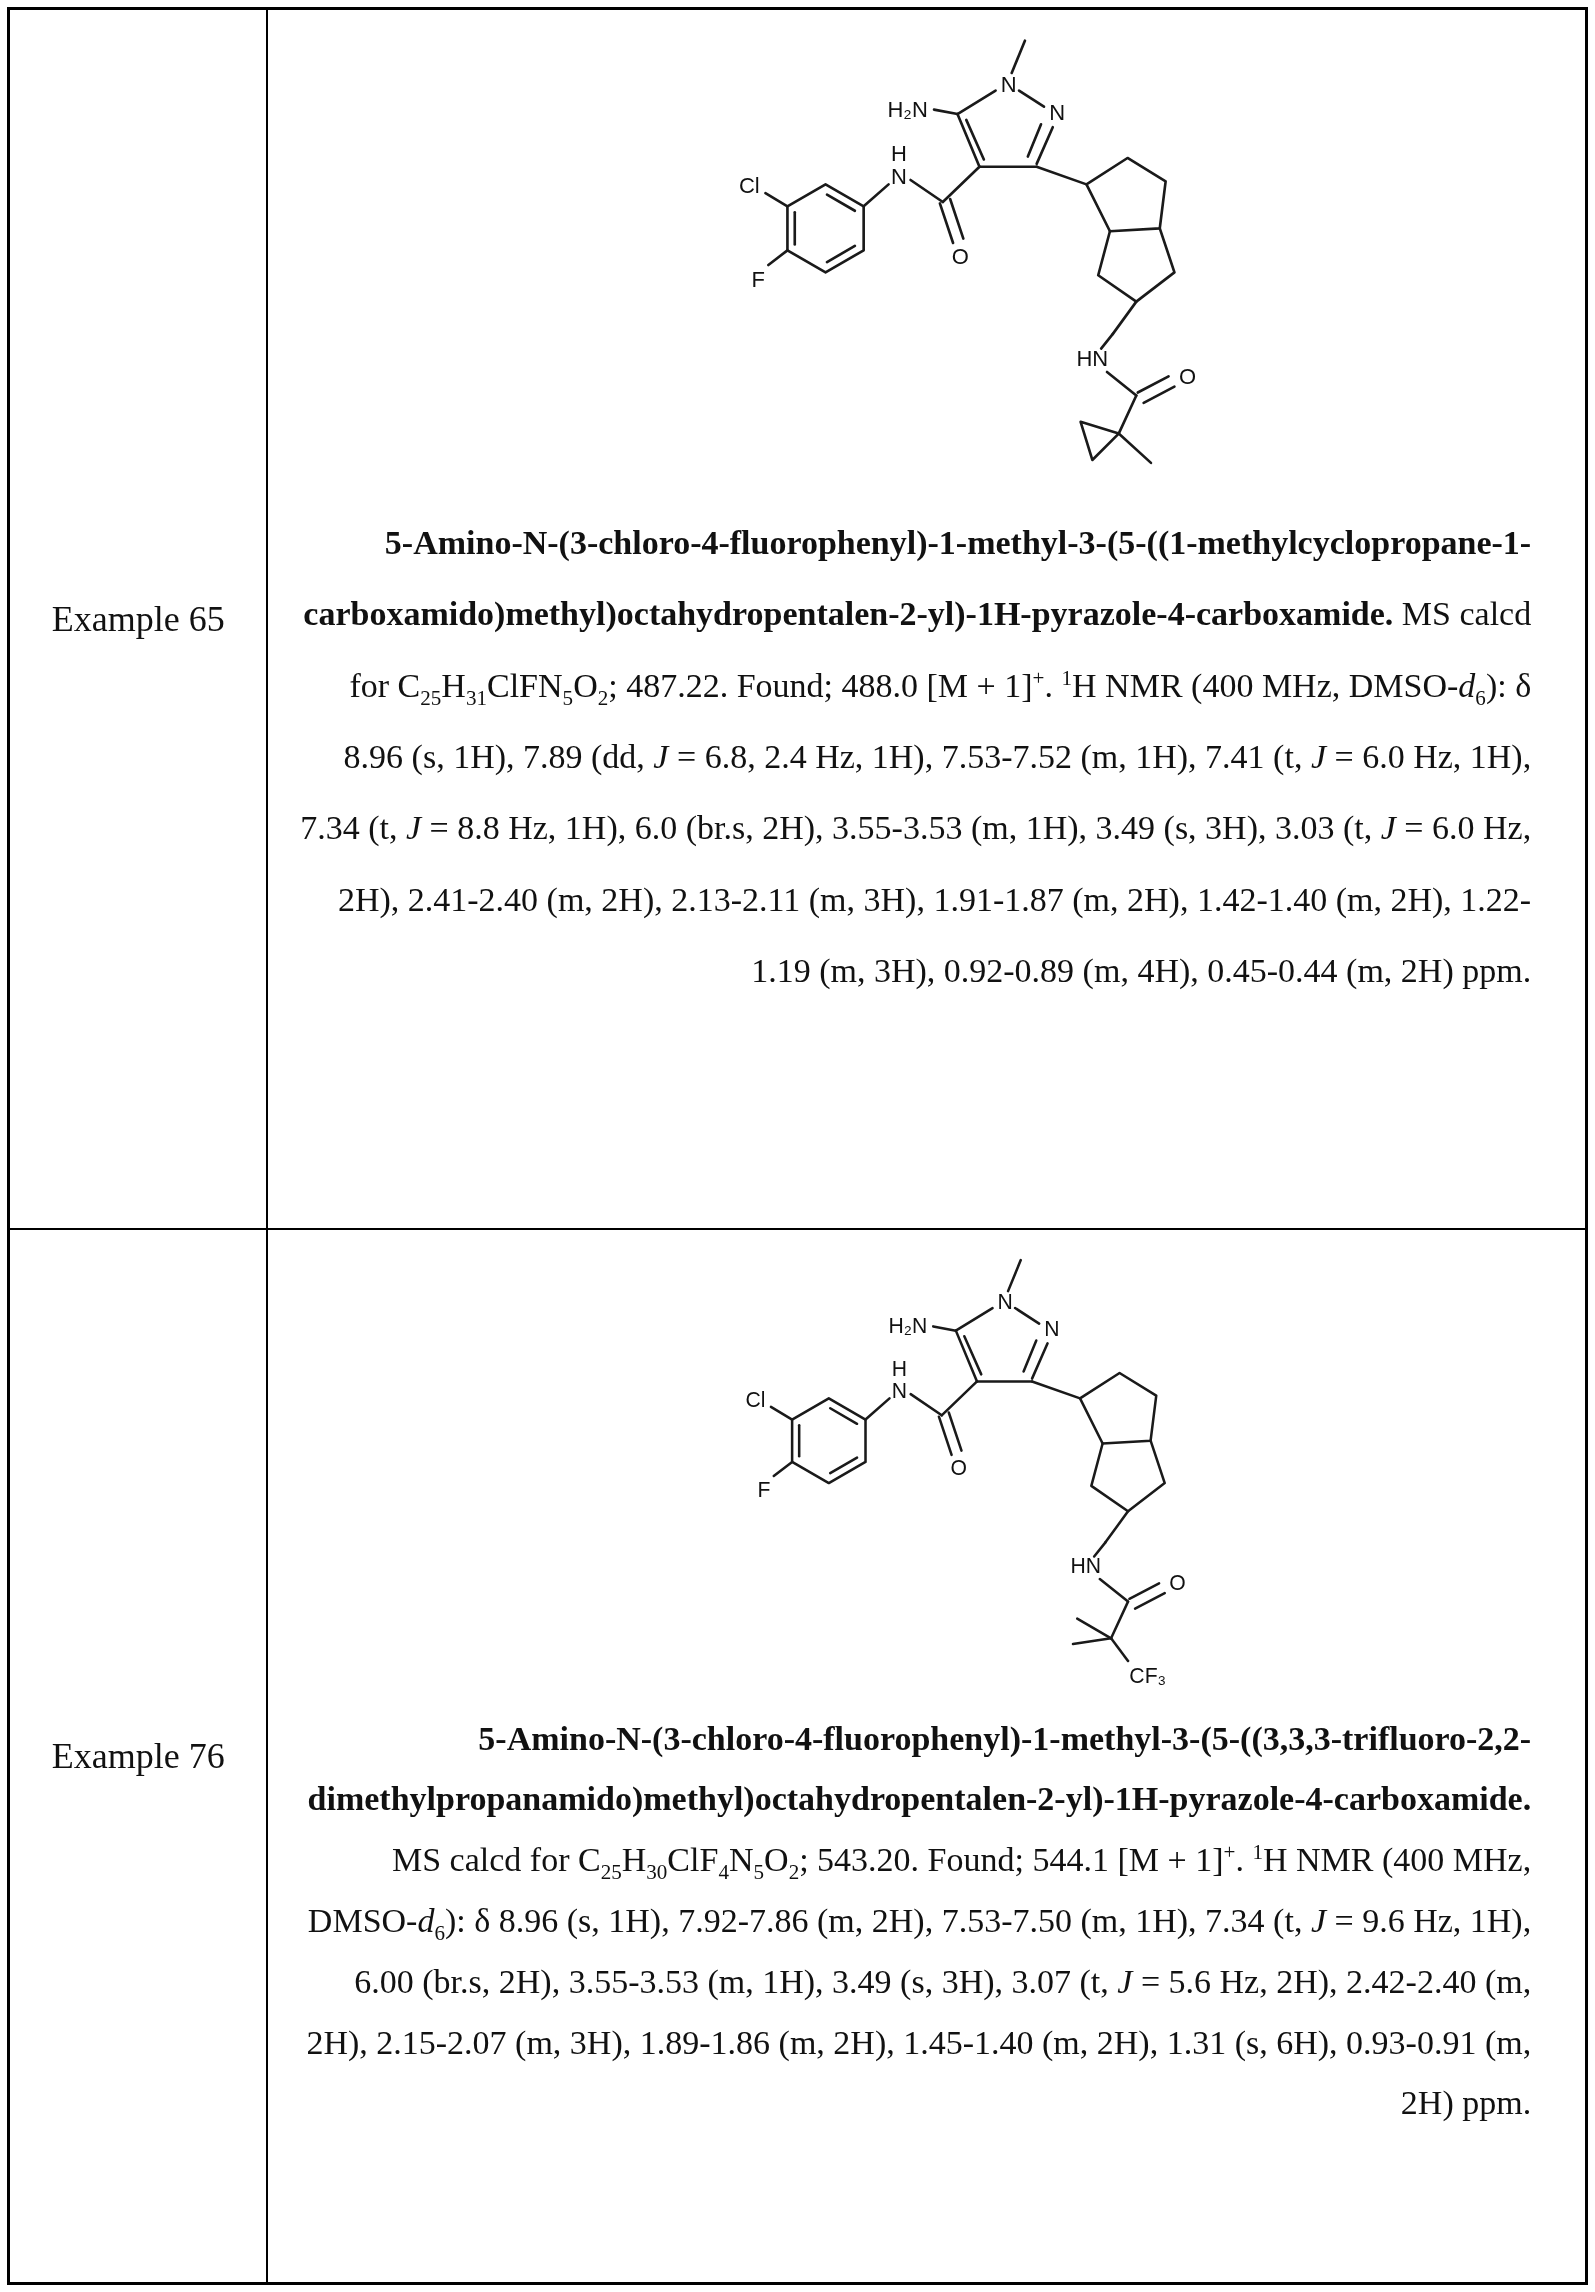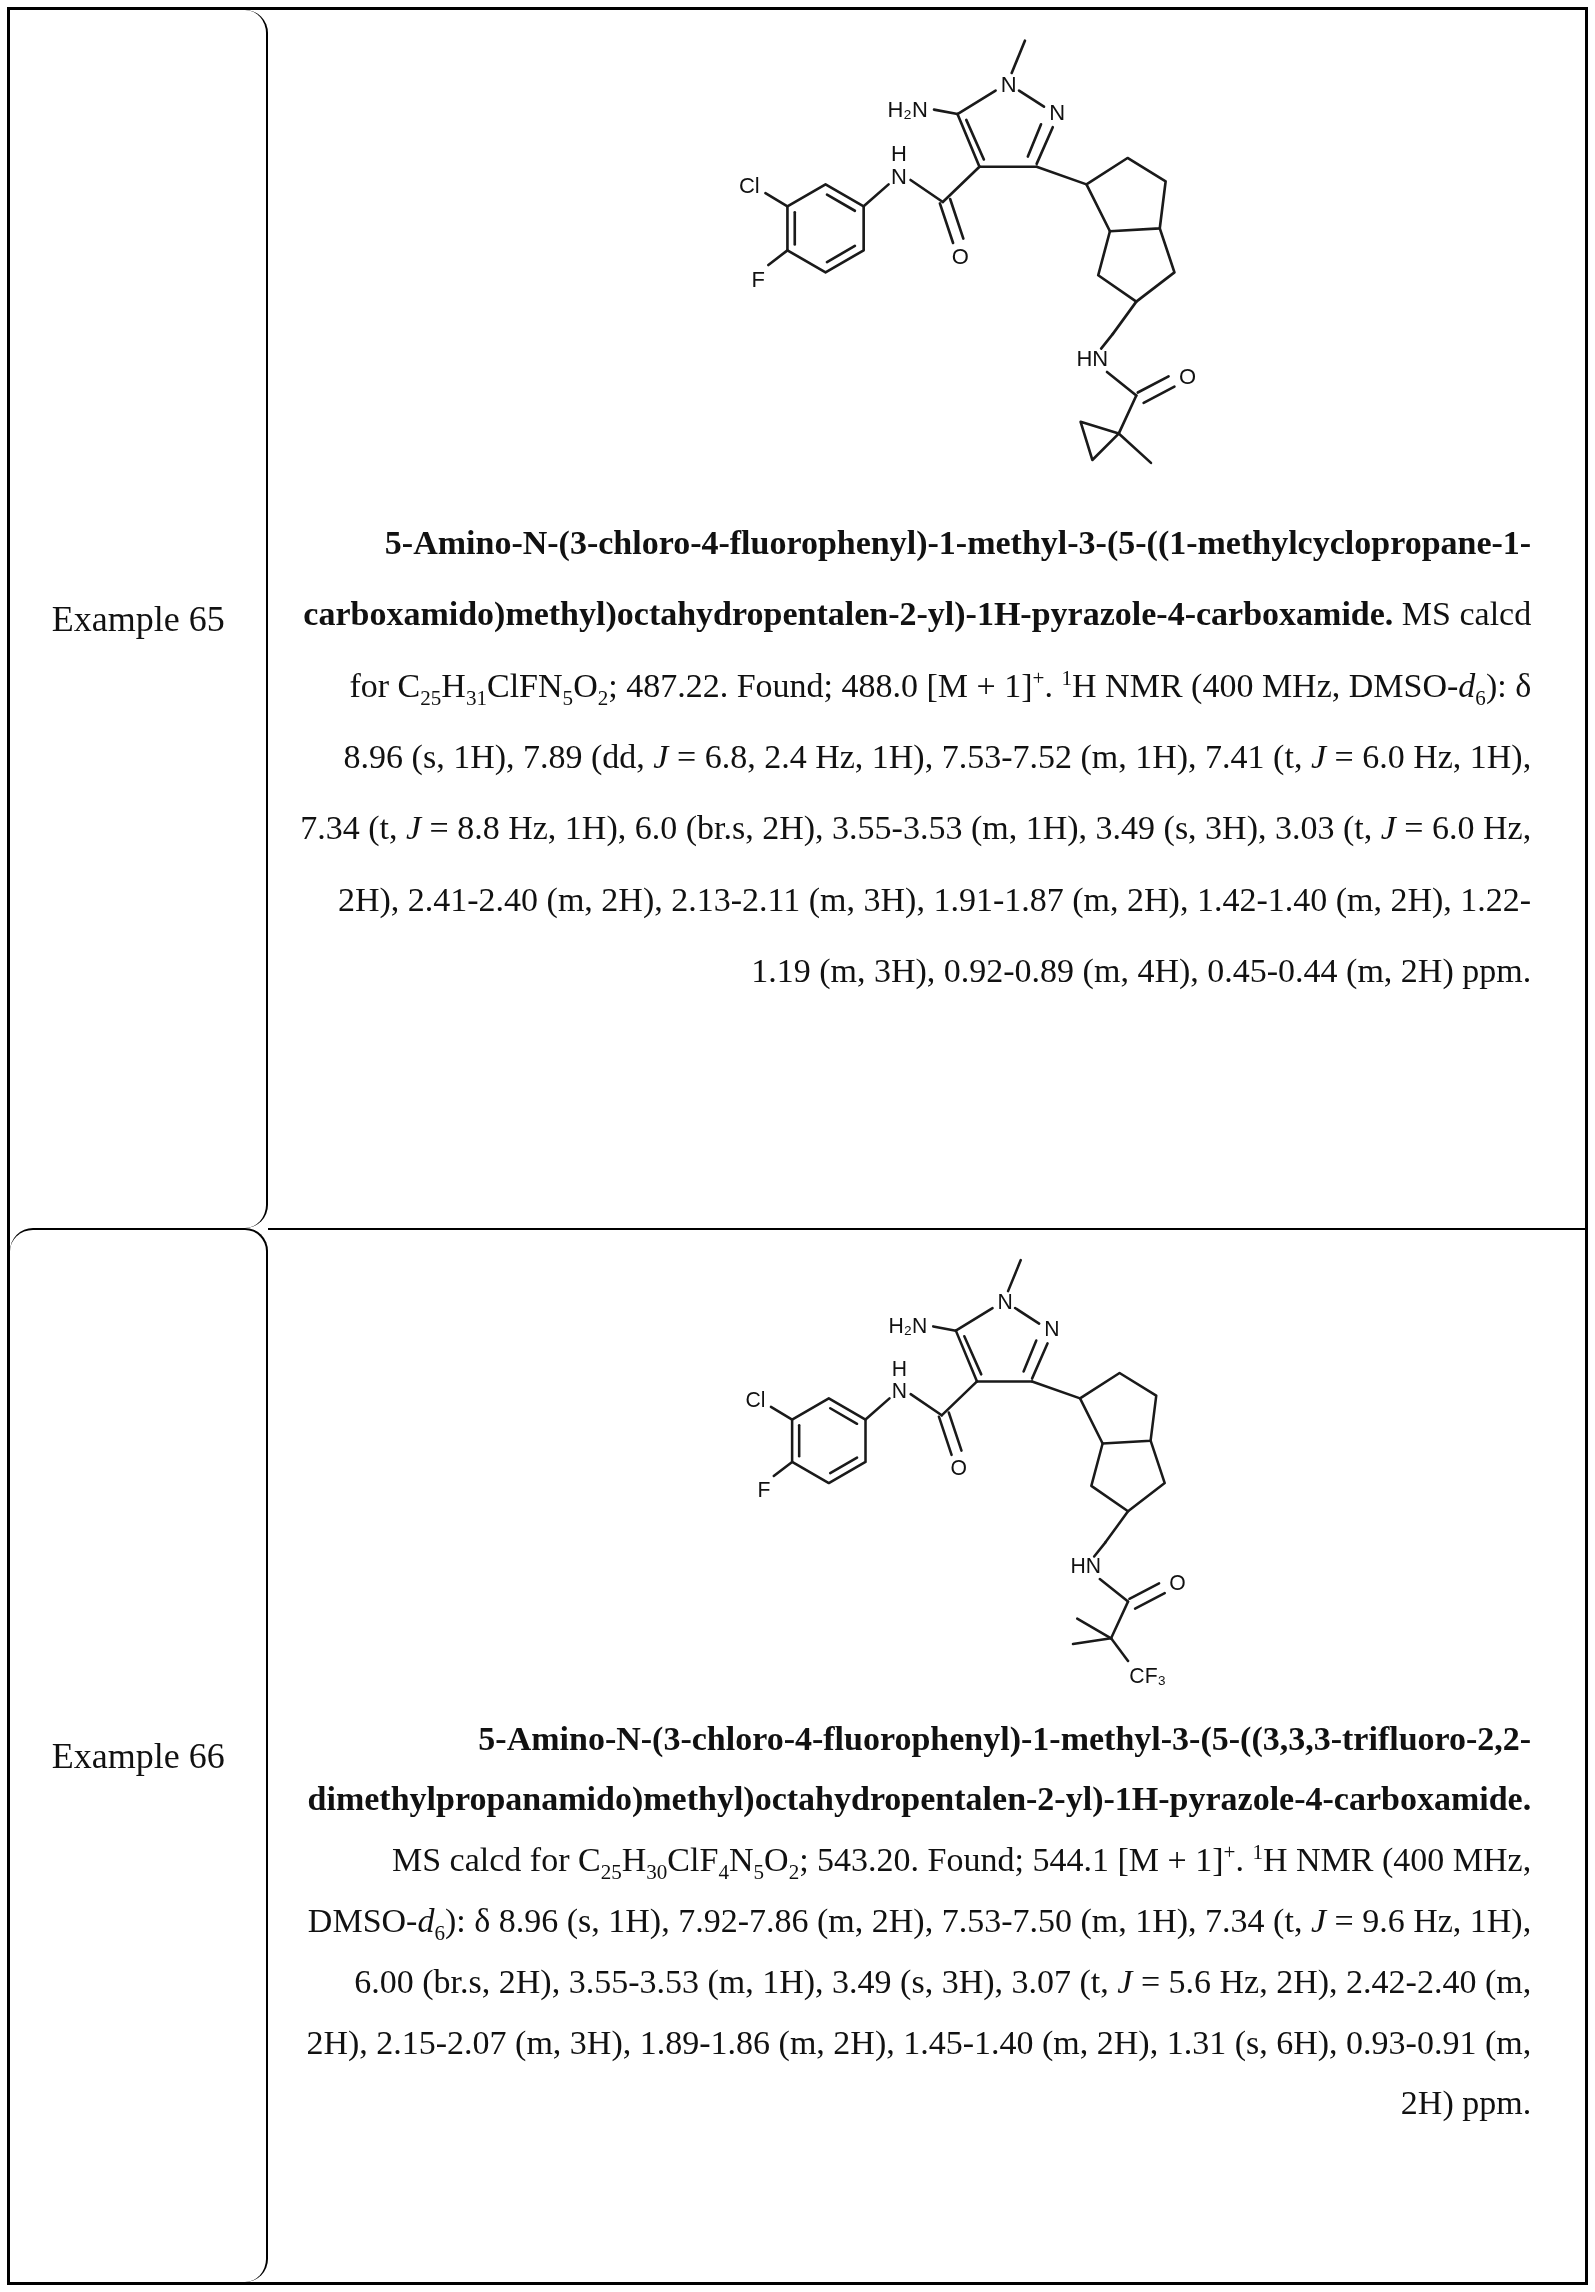--- a/index.html
+++ b/index.html
@@ -13,21 +13,20 @@
     display:grid;
     grid-template-columns:258px 1fr;
     grid-template-rows:1218px 1fr;
   }
   .label-cell{
     border-right:2.7px solid #000;
     display:flex;
     align-items:center;
     justify-content:center;
     font-size:36px;
-    border-radius:23px;
   }
   .content-cell{
     box-sizing:border-box;
     padding:7.2px 54px 9px 27px;
     overflow:hidden;
   }
   .row2{border-top:2.7px solid #000;}
   .structure-wrap{
     display:flex;
     justify-content:center;
@@ -109,21 +108,21 @@
         <text class="atom" x="108" y="116" text-anchor="middle">Cl</text>
         <text class="atom" x="114" y="180" text-anchor="middle">F</text>
         <text class="atom" x="342" y="234" text-anchor="middle">HN</text>
         <text class="atom" x="407" y="246" text-anchor="middle">O</text>
       </svg>
     </div>
     <div class="body-text lh-row1"><span class="b">5-Amino-N-(3-chloro-4-fluorophenyl)-1-methyl-3-(5-((1-methylcyclopropane-1-carboxamido)methyl)octahydropentalen-2-yl)-1H-pyrazole-4-carboxamide.</span><span> MS calcd for C</span><span class="sub">25</span><span>H</span><span class="sub">31</span><span>ClFN</span><span class="sub">5</span><span>O</span><span class="sub">2</span><span>; 487.22. Found; 488.0 [M + 1]</span><span class="sup">+</span><span>. </span><span class="sup">1</span><span>H NMR (400 MHz, DMSO-</span><span class="i">d</span><span class="sub">6</span><span>): δ 8.96 (s, 1H), 7.89 (dd, </span><span class="i">J</span><span> = 6.8, 2.4 Hz, 1H), 7.53-7.52 (m, 1H), 7.41 (t, </span><span class="i">J</span><span> = 6.0 Hz, 1H), 7.34 (t, </span><span class="i">J</span><span> = 8.8 Hz, 1H), 6.0 (br.s, 2H), 3.55-3.53 (m, 1H), 3.49 (s, 3H), 3.03 (t, </span><span class="i">J</span><span> = 6.0 Hz, 2H), 2.41-2.40 (m, 2H), 2.13-2.11 (m, 3H), 1.91-1.87 (m, 2H), 1.42-1.40   (m, 2H), 1.22-1.19 (m, 3H), 0.92-0.89 (m, 4H), 0.45-0.44 (m, 2H) ppm.</span></div>
   </div>
 
   <div class="label-cell row2">
-    <span>Example 66</span>
+    <span>Example 76</span>
   </div>
 
   <div class="content-cell row2">
     <div class="structure-wrap">
       <svg width="621" height="466" viewBox="0 0 440 330">
 
         <path class="bond" d="M250,62 L276,46"></path>
         <path class="bond" d="M292,46 L309,57"></path>
         <path class="bond" d="M315,71 L304,96"></path>
         <path class="bond" d="M307,69 L298,91"></path>

